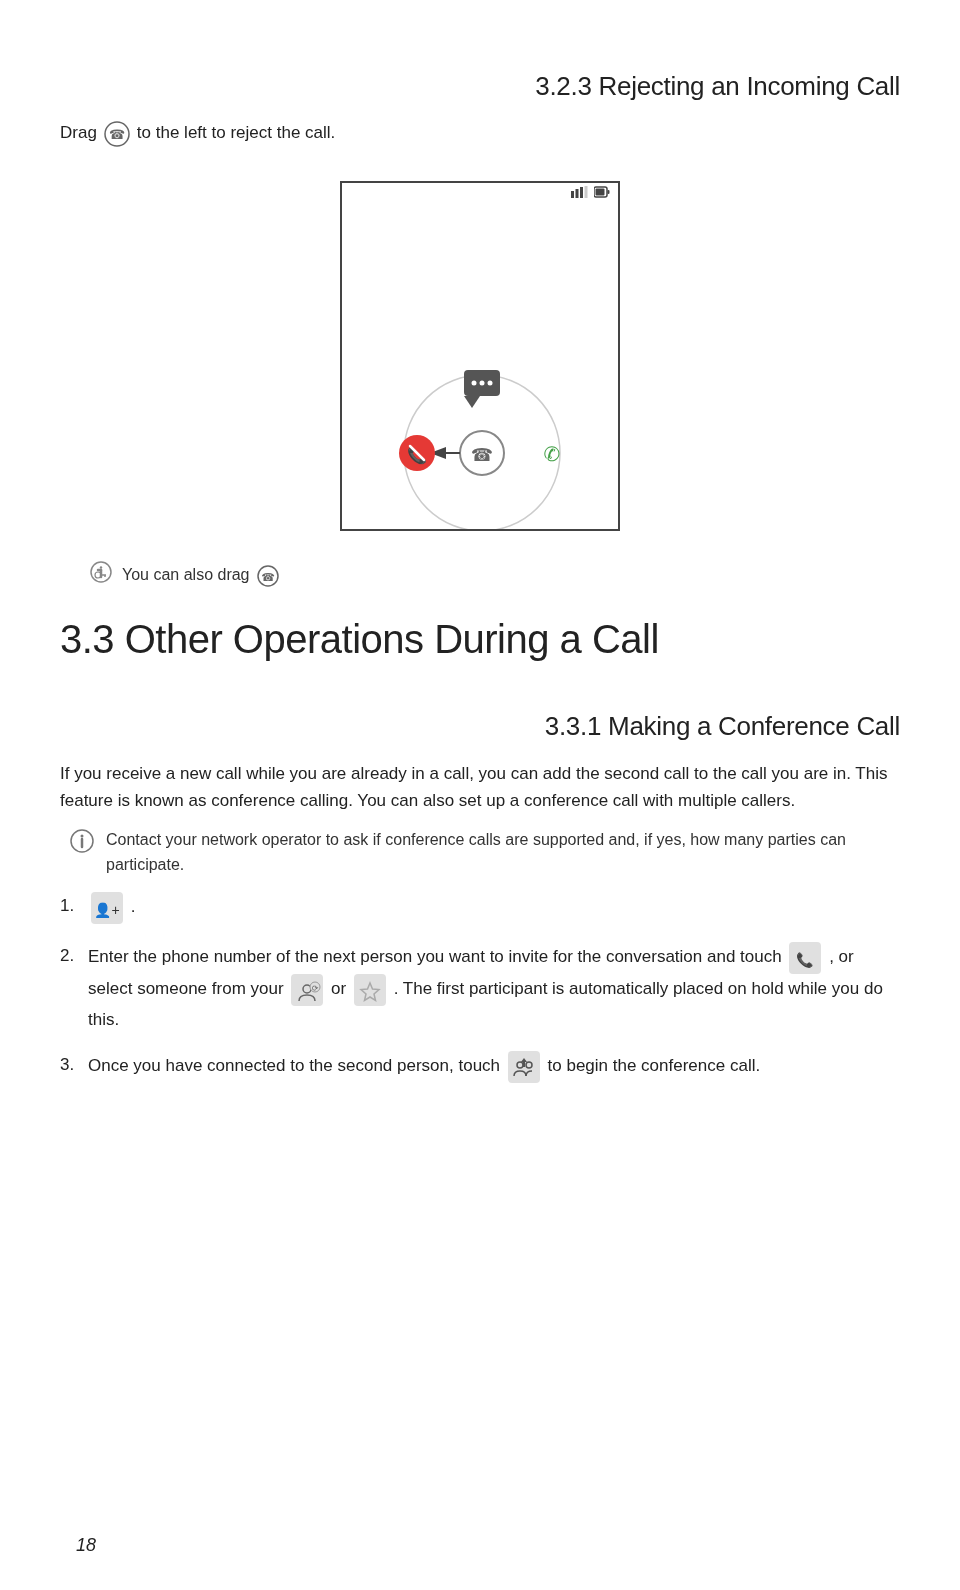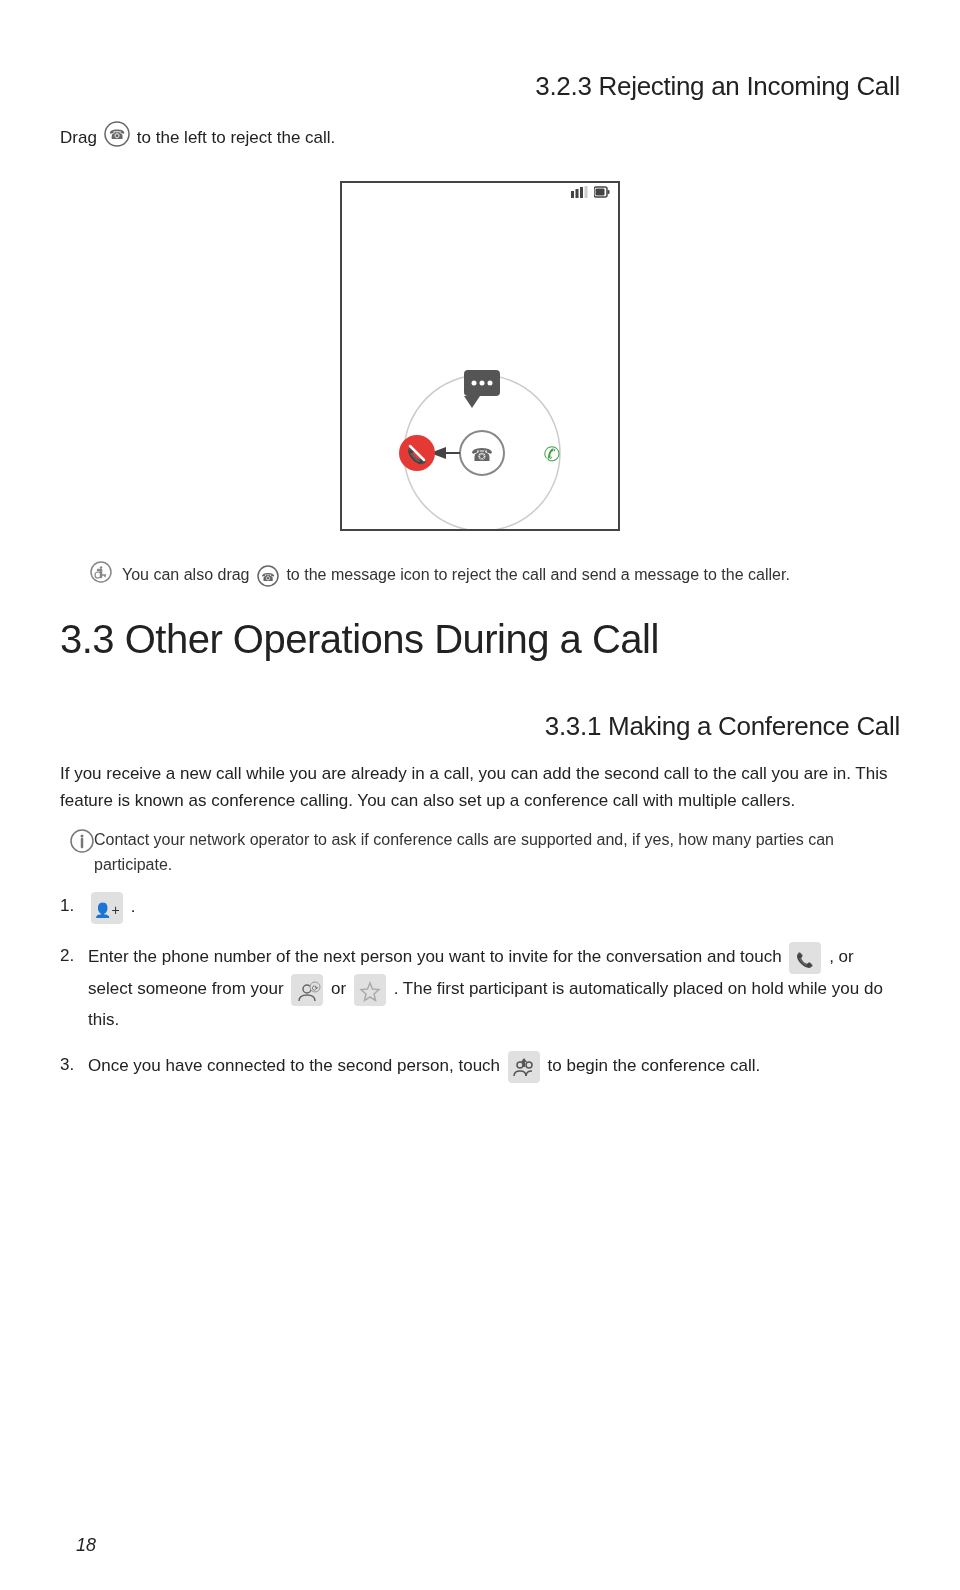--- a/index.html
+++ b/index.html
@@ -65,20 +65,21 @@
       display: flex;
       align-items: center;
       gap: 3px;
       padding-top: 3px;
     }
 
     
     .note-box {
       display: flex;
       align-items: flex-start;
+      gap: 12px;
       margin: 14px 0 14px 0;
       padding-left: 10px;
     }
 
     .note-icon {
       font-size: 20px;
       margin-top: 1px;
       flex-shrink: 0;
       color: #555;
     }
@@ -134,21 +135,20 @@
       font-size: 18px;
       color: #222;
       font-style: italic;
     }
 
     .drag-instruction {
       font-size: 17px;
       color: #222;
       margin-bottom: 6px;
       display: flex;
-      align-items: center;
       gap: 6px;
       flex-wrap: wrap;
     }
 
     
     .circle-phone-icon {
       display: inline-block;
       vertical-align: middle;
     }
 
@@ -247,21 +247,20 @@
     </svg>
   </span>
   <span class="note-text">
     <span>You can also drag</span>
     <span style="display:inline-block;vertical-align:middle;margin:0 3px;">
       <svg width="22" height="22" viewBox="0 0 22 22" style="vertical-align:middle;">
         <circle cx="11" cy="11" r="10" fill="none" stroke="#666" stroke-width="1.5"></circle>
         <text x="11" y="16" text-anchor="middle" font-size="11" fill="#666">☎</text>
       </svg>
     </span>
-    <span>to the message icon to reject the call and send a message to the caller.</span>
   </span>
 </div>
 
 <h1 class="section-heading-large">3.3  Other Operations During a Call</h1>
 
 <h2 class="section-heading-medium">3.3.1  Making a Conference Call</h2>
 
 <p class="body-text">If you receive a new call while you are already in a call, you can add the second call to the call you are in. This feature is known as conference calling. You can also set up a conference call with multiple callers.</p>
 
 <div class="note-box">

